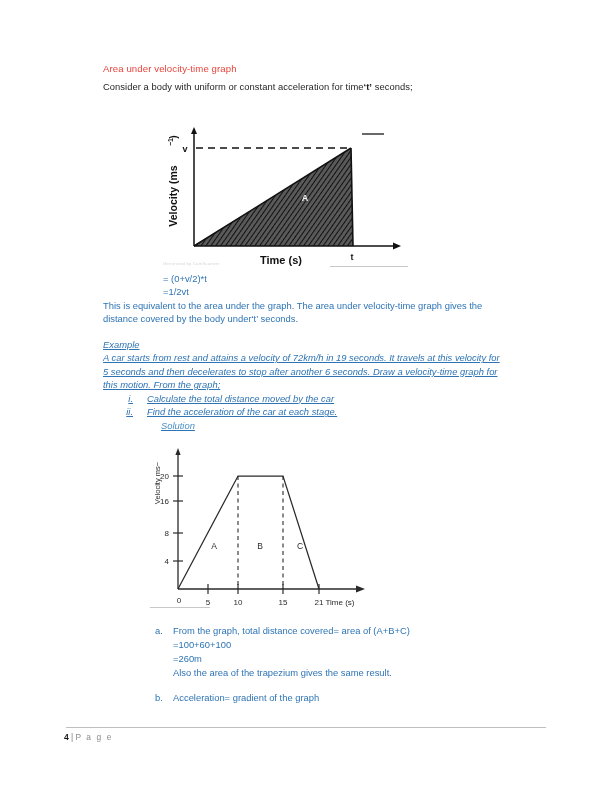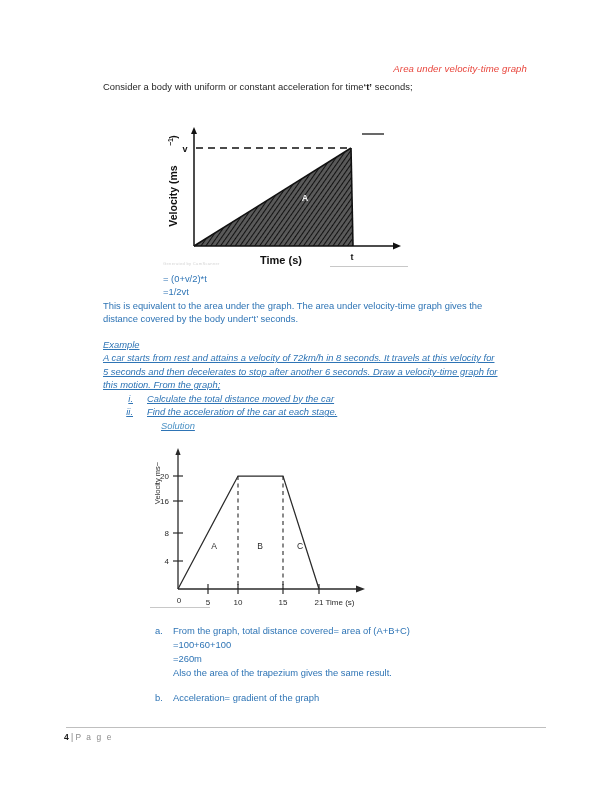--- a/index.html
+++ b/index.html
@@ -25,27 +25,25 @@
   
   .content {
     position: absolute;
     left: 103px;
     top: 62px;
     width: 424px;
   }
 
   .h-red {
     color: #E8453C;
-    font-style: italic;
     font-size: 9.6px;
     font-weight: 400;
     letter-spacing: .1px;
     margin: 0 0 5px 0;
     line-height: 13px;
-    text-align: right;
   }
 
   .dark-line {
     color: #1F1F1F;
     font-size: 9.4px;
     line-height: 13.6px;
     margin: 0;
     letter-spacing: .05px;
   }
   .dark-line b { font-weight: 700; }
@@ -254,21 +252,21 @@
 
   <div style="position:absolute;left:103px;top:272px;width:424px;">
     <p class="eqline indent-eq">= (0+v/2)*t</p>
     <p class="eqline indent-eq">=1/2vt</p>
     <p class="eqline">This is equivalent to the area under the graph. The area under velocity-time graph gives the</p>
     <p class="eqline">distance covered by the body under‘t’ seconds.</p>
   </div>
 
   <div style="position:absolute;left:103px;top:338px;width:430px;text-decoration:underline;">
     <p class="eqline ital">Example</p>
-    <p class="eqline ital">A car starts from rest and attains a velocity of 72km/h in 8 seconds. It travels at this velocity for</p>
+    <p class="eqline ital">A car starts from rest and attains a velocity of 72km/h in 19 seconds. It travels at this velocity for</p>
     <p class="eqline ital">5 seconds and then decelerates to stop after another 6 seconds. Draw a velocity-time graph for</p>
     <p class="eqline ital">this motion. From the graph;</p>
 
     <div class="roman-row">
       <span class="roman-num">i.</span>
       <span>Calculate the total distance moved by the  car</span>
     </div>
     <div class="roman-row">
       <span class="roman-num">ii.</span>
       <span>Find the acceleration of the car at each stage.</span>

